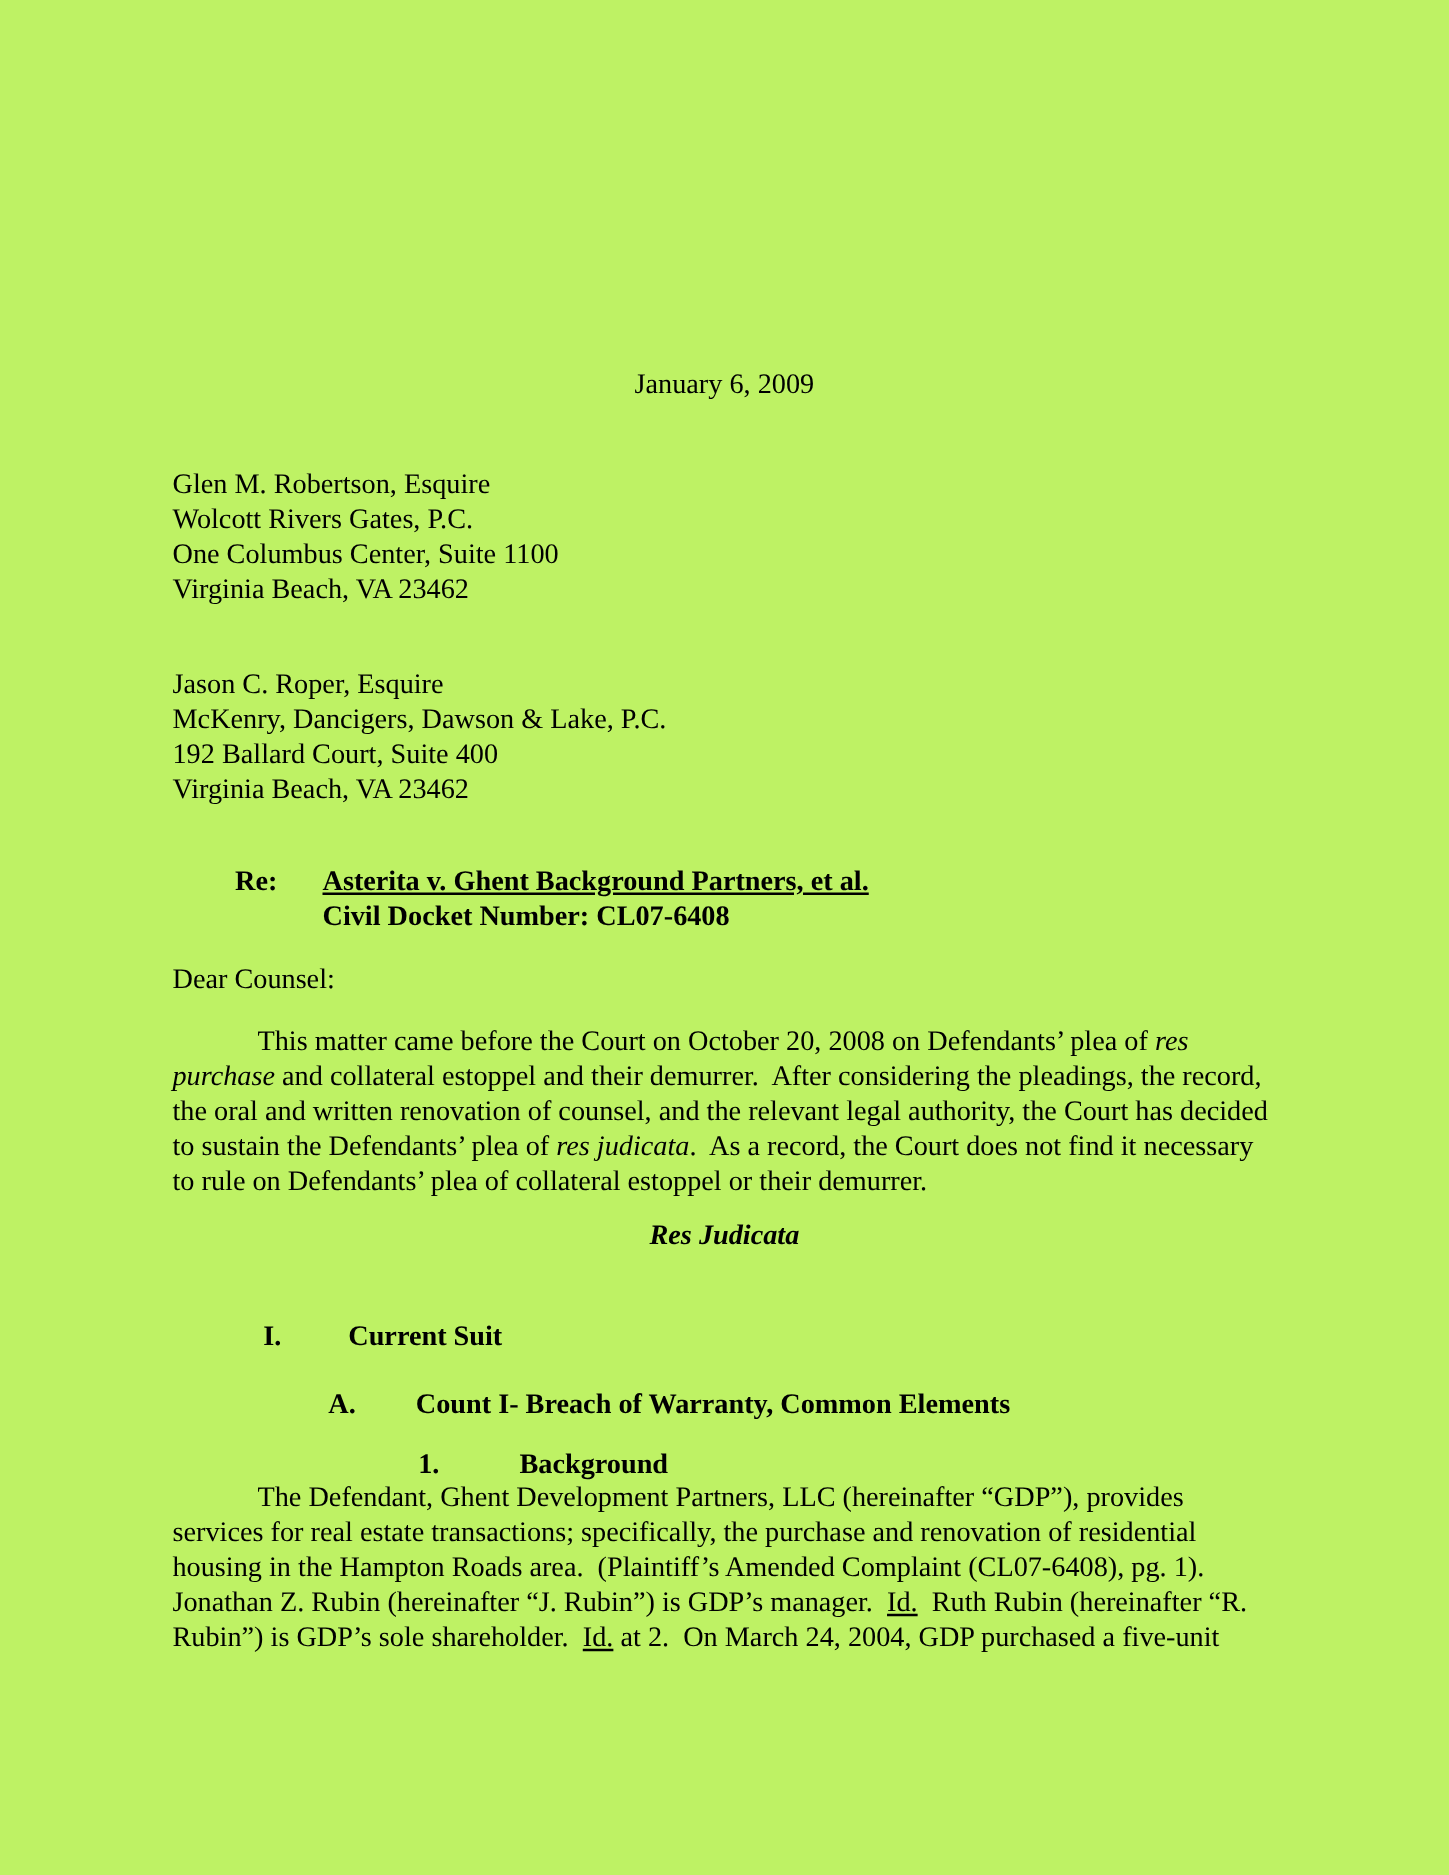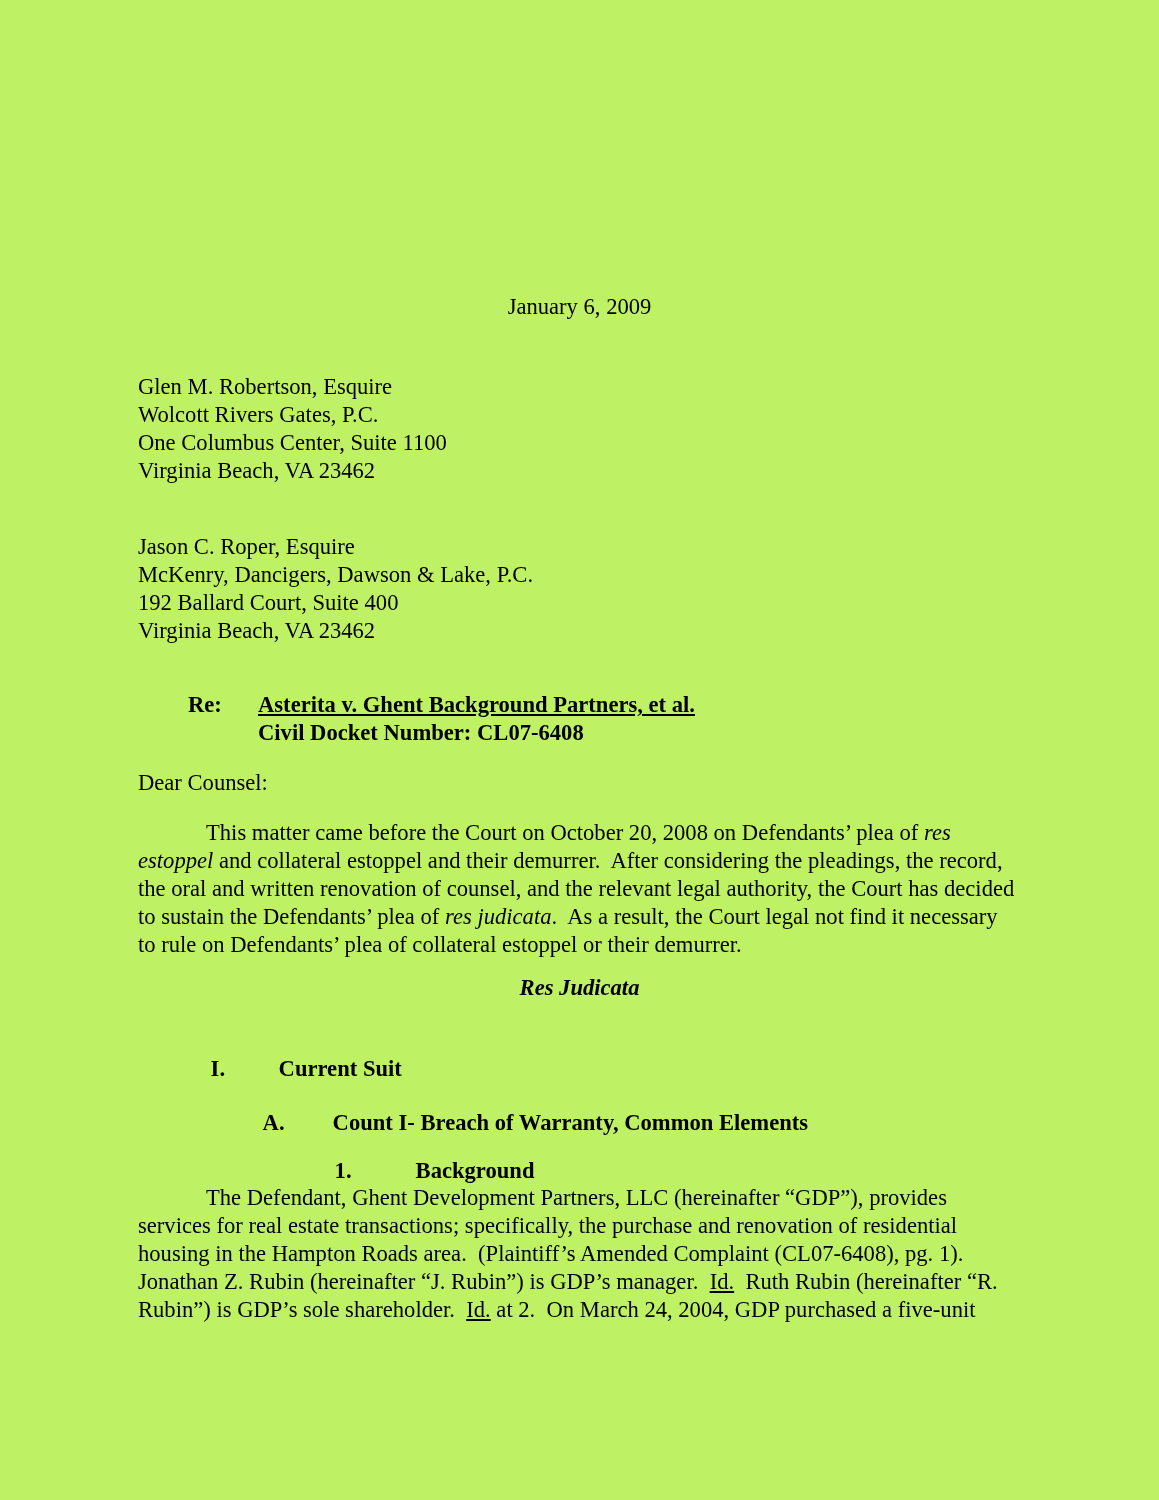--- a/index.html
+++ b/index.html
@@ -74,23 +74,23 @@
     <div>
       <div class="re-case">Asterita v. Ghent Background Partners, et al.</div>
       <div class="re-docket">Civil Docket Number: CL07-6408</div>
     </div>
   </div>
 
   <div class="abs salutation">Dear Counsel:</div>
 
   <div class="abs para-1">
       <div class="line indent"><span>This matter came before the Court on October 20, 2008 on Defendants’ plea of </span><span class="it">res</span></div>
-      <div class="line"><span class="it">estoppel</span><span> and collateral estoppel and their demurrer.  After considering the pleadings, the record,</span></div>
+      <div class="line"><span class="it">purchase</span><span> and collateral estoppel and their demurrer.  After considering the pleadings, the record,</span></div>
       <div class="line"><span>the oral and written renovation of counsel, and the relevant legal authority, the Court has decided</span></div>
-      <div class="line"><span>to sustain the Defendants’ plea of </span><span class="it">res judicata</span><span>.  As a result, the Court legal not find it necessary</span></div>
+      <div class="line"><span>to sustain the Defendants’ plea of </span><span class="it">res judicata</span><span>.  As a record, the Court does not find it necessary</span></div>
       <div class="line"><span>to rule on Defendants’ plea of collateral estoppel or their demurrer.</span></div>
     </div>
 
   <div class="abs res-head">Res Judicata</div>
 
   <div class="abs outline-head head-I">
     <span class="num">I.</span><span>Current Suit</span>
   </div>
 
   <div class="abs outline-head head-A">

